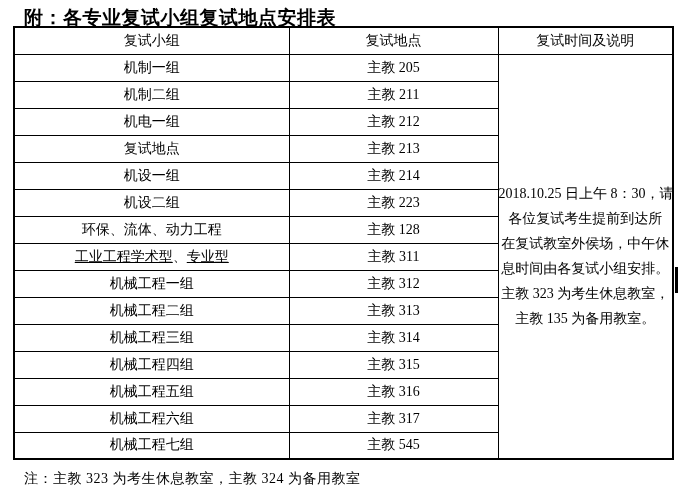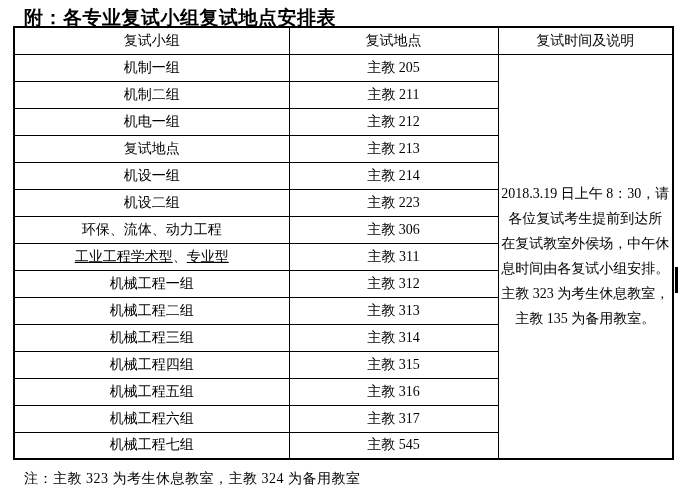--- a/index.html
+++ b/index.html
@@ -92,21 +92,21 @@
       <th>复试小组</th>
       <th>复试地点</th>
       <th>复试时间及说明</th>
     </tr>
   </thead>
   <tbody>
       <tr>
         <td>机制一组</td>
         <td>主教 205</td>
         <td class="time-cell" rowspan="15">
-          <div class="note-line">2018.3.19 日上午 8：30，请</div>
+          <div class="note-line">2018.10.25 日上午 8：30，请</div>
           <div class="note-line">各位复试考生提前到达所</div>
           <div class="note-line">在复试教室外侯场，中午休</div>
           <div class="note-line">息时间由各复试小组安排。</div>
           <div class="note-line">主教 323 为考生休息教室，</div>
           <div class="note-line">主教 135 为备用教室。</div>
         </td>
       </tr>
       <tr>
         <td>机制二组</td>
         <td>主教 211</td>
@@ -122,21 +122,21 @@
       <tr>
         <td>机设一组</td>
         <td>主教 214</td>
       </tr>
       <tr>
         <td>机设二组</td>
         <td>主教 223</td>
       </tr>
       <tr>
         <td>环保、流体、动力工程</td>
-        <td>主教 306</td>
+        <td>主教 128</td>
       </tr>
       <tr>
         <td><span class="underlined">工业工程学术型</span><span>、</span><span class="underlined">专业型</span></td>
         <td>主教 311</td>
       </tr>
       <tr>
         <td>机械工程一组</td>
         <td>主教 312</td>
       </tr>
       <tr>

